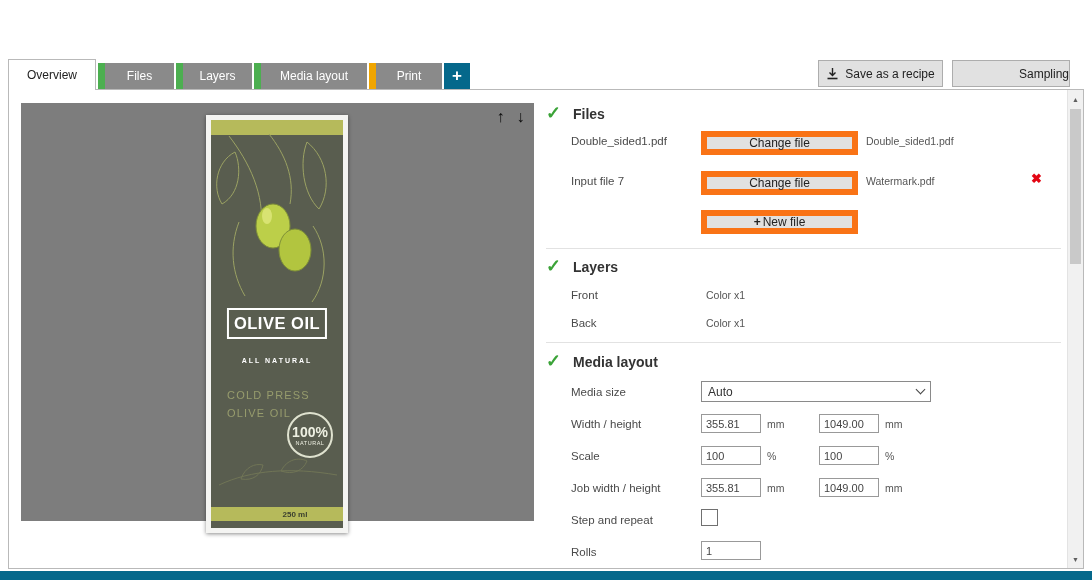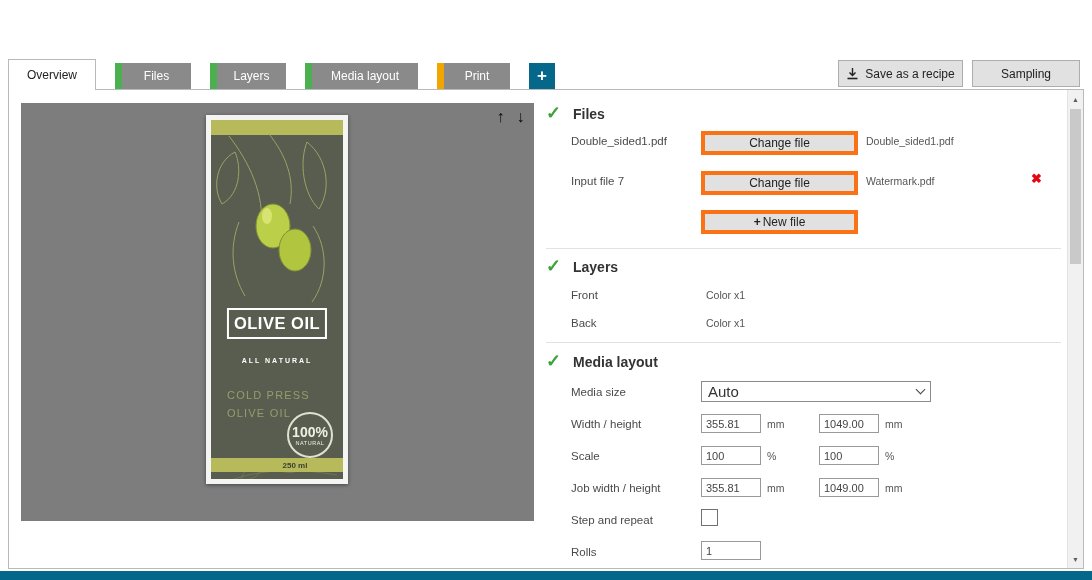--- a/index.html
+++ b/index.html
@@ -7,69 +7,69 @@
   body { font-family:"Liberation Sans", sans-serif; background:#ffffff; }
   .window { position:relative; width:1092px; height:580px; background:#fff; overflow:hidden; }
 
   
   .titlebar { position:absolute; left:0; top:0; width:100%; height:44px; background:#05688b; }
   .titlebar .title { position:absolute; left:10px; top:12px; color:#fff; font-size:14.5px; font-weight:bold; }
   .tb-trash { position:absolute; right:58px; top:9px; width:28px; height:26px; background:transparent; border:none; cursor:pointer; display:flex; align-items:center; justify-content:center; }
   .tb-print { position:absolute; right:0; top:0; width:45px; height:44px; background:#4caf50; border:none; cursor:pointer; display:flex; align-items:center; justify-content:center; }
 
   
-  .tabbar { position:absolute; left:8px; top:59px; right:12px; height:31px; display:flex; align-items:flex-end; gap:19px; z-index:3; }
+  .tabbar { position:absolute; left:8px; top:59px; right:22px; height:31px; display:flex; align-items:flex-end; gap:2px; z-index:3; }
   .tab { display:flex; align-items:center; font-size:12px; cursor:pointer; overflow:hidden; }
   .tab.active { background:#fff; border:1px solid #b9b9b9; border-bottom:none; height:31px; width:88px; color:#222; justify-content:center; }
   .tab.inactive { background:#8a8a8a; color:#fff; height:26px; margin-bottom:1px; }
   .tab .stripe { width:7px; height:100%; flex:0 0 7px; }
   .stripe.green { background:#4caf50; }
   .stripe.yellow { background:#f0a500; }
   .tab .tab-label { flex:1; text-align:center; padding:0 8px; white-space:nowrap; }
   .tab.plus { background:#05688b; color:#fff; width:26px; height:26px; margin-bottom:1px; font-size:17px; font-weight:bold; justify-content:center; }
   .tab-actions { margin-left:auto; display:flex; gap:9px; margin-bottom:3px; }
   .btn { background:#e1e1e1; border:1px solid #adadad; font-size:12px; color:#222; height:27px; display:flex; align-items:center; justify-content:center; cursor:pointer; font-family:inherit; }
   .btn-recipe { width:125px; gap:6px; }
-  .btn-sampling { width:108px; }
+  .btn-sampling { width:118px;justify-content:flex-end; }
 
   
   .panel { position:absolute; left:8px; top:89px; width:1076px; height:480px; background:#fff; border:1px solid #b9b9b9; z-index:1; }
 
   
   .preview { position:absolute; left:12px; top:13px; width:513px; height:418px; background:#7d7d7d; }
   .preview-arrows { position:absolute; top:4px; right:5px; display:flex; gap:3px; }
   .arrow-btn { width:17px; height:19px; background:transparent; border:none; color:#0b0b0b; font-size:16px; font-weight:bold; line-height:19px; text-align:center; padding:0; cursor:pointer; font-family:inherit; }
 
-  .label-paper { position:absolute; left:185px; top:12px; width:142px; height:369px; background:#f4f4f2; box-shadow:0 1px 4px rgba(0,0,0,0.45); }
+  .label-paper { position:absolute; left:185px; top:12px; width:142px; height:418px; background:#f4f4f2; box-shadow:0 1px 4px rgba(0,0,0,0.45); }
   .label-art { position:absolute; left:5px; top:5px; right:5px; bottom:5px; background:#595d4f; overflow:hidden; }
   .band { position:absolute; left:0; right:0; background:#b6ba5b;padding-left:36px; }
   .band.top { top:0; height:15px; }
   .band.bottom { bottom:7px; height:14px; display:flex; align-items:center; justify-content:center; font-size:8px; font-weight:bold; color:#3c402f; }
   .art-svg { position:absolute; left:0; top:14px; }
   .art-svg2 { position:absolute; left:0; top:255px; opacity:.55; }
   .label-title { position:absolute; top:188px; left:50%; transform:translateX(-50%); border:2px solid #fff; color:#fff; font-weight:bold; font-size:16.5px; letter-spacing:.5px; padding:4px 5px; white-space:nowrap; }
   .label-sub { position:absolute; top:237px; left:0; width:100%; text-align:center; color:#fff; font-weight:bold; font-size:7px; letter-spacing:2px; }
   .label-cold { position:absolute; top:266px; left:16px; color:#979c6d; font-size:11px; letter-spacing:1.2px; line-height:18px; }
   .badge { position:absolute; left:76px; top:292px; width:46px; height:46px; border:2px solid #dfe2cf; border-radius:50%; display:flex; flex-direction:column; align-items:center; justify-content:center; color:#eef0e2; }
   .badge .b1 { font-size:14px; font-weight:bold; }
   .badge .b2 { font-size:5.5px; letter-spacing:.5px; }
 
   
   .media-material { position:absolute; left:37px; top:447px; display:flex; align-items:center; }
   .mm-label { font-size:12.5px; color:#333; width:103px; }
-  .dropdown { background:#fff; border:1px solid #8a8a8a; display:flex; align-items:center; justify-content:space-between; padding:0 6px; font-size:15px; color:#333; cursor:pointer; }
+  .dropdown { background:#fff; border:1px solid #8a8a8a; display:flex; align-items:center; justify-content:space-between; padding:0 6px; font-size:12px; color:#333; cursor:pointer; }
   .dd-mat { width:145px; height:22px; }
   .chev { width:7px; height:7px; border-left:1.6px solid #444; border-bottom:1.6px solid #444; transform:rotate(-45deg); margin-top:-4px; flex:0 0 7px; }
 
   
   .form-check { position:absolute; font-size:18px; color:#3ba338; font-weight:bold; line-height:18px; }
   .sec-title { position:absolute; font-size:14px; font-weight:bold; color:#333; }
   .f-label { position:absolute; font-size:11.5px; color:#4a4a4a; }
   .f-value { position:absolute; font-size:10.5px; color:#555; }
-  .change-btn { position:absolute; width:157px; height:24px; background:#e1e1e1; border:4px solid #f97316; font-size:12px; color:#222; cursor:pointer; font-family:inherit; display:flex; align-items:center; justify-content:center; gap:2px; }
+  .change-btn { position:absolute; width:157px; height:24px; background:#e1e1e1; border:6px solid #f97316; font-size:12px; color:#222; cursor:pointer; font-family:inherit; display:flex; align-items:center; justify-content:center; gap:2px; }
   .divider { position:absolute; left:537px; width:515px; height:1px; background:#e2e2e2; }
   .f-input { position:absolute; width:60px; height:19px; border:1px solid #999; font-size:11px; color:#444; padding:0 4px; background:#fff; font-family:inherit; }
   .f-unit { position:absolute; font-size:10.5px; color:#555; }
   .dd-auto { position:absolute; left:692px; top:291px; width:230px; height:21px; }
   .checkbox { position:absolute; left:692px; width:17px; height:17px; border:1px solid #707070; background:#fff; cursor:pointer; }
   .f-x { position:absolute; left:1022px; color:#e30613; font-size:13px; font-weight:bold; cursor:pointer; }
   .plus-glyph { font-weight:bold; }
 
   
   .scrollbar { position:absolute; right:0; top:0; bottom:0; width:16px; background:#f1f1f1; border-left:1px solid #e3e3e3; }

